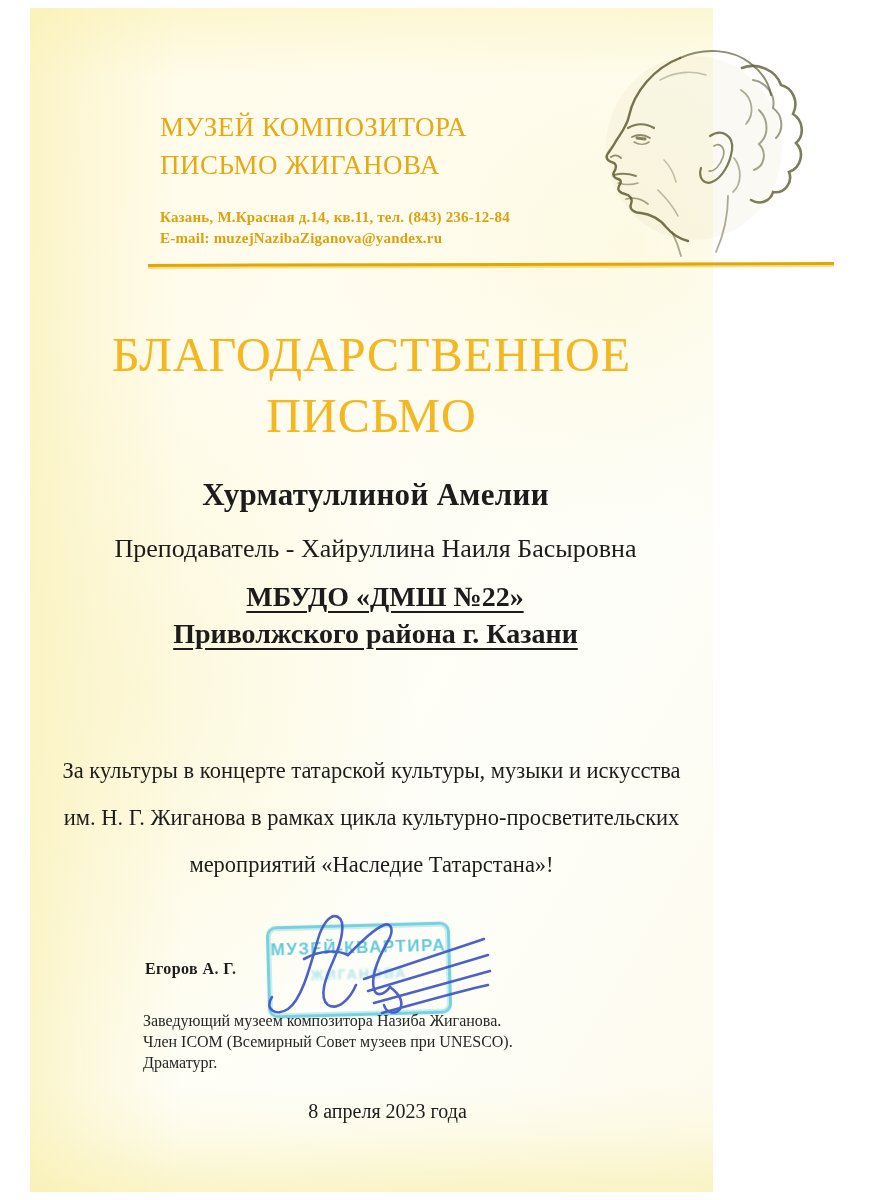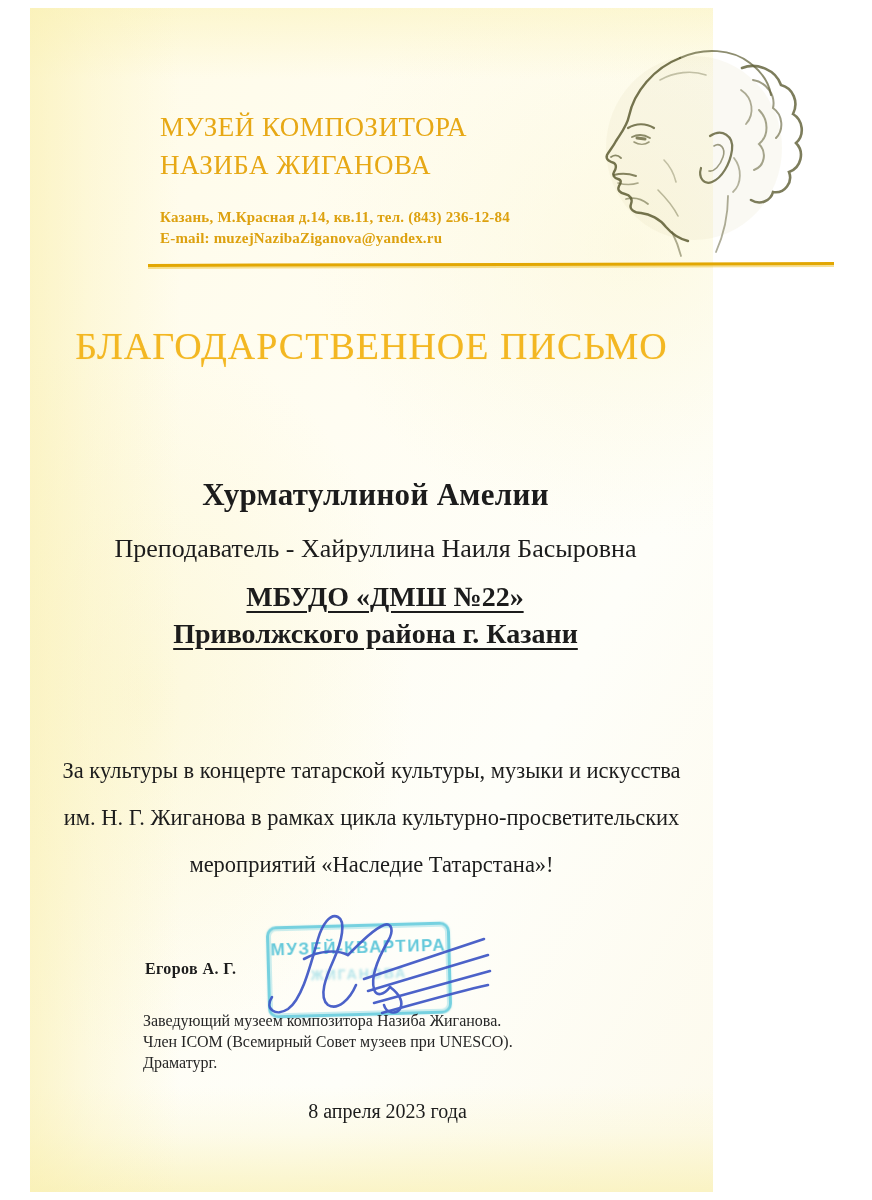--- a/index.html
+++ b/index.html
@@ -20,22 +20,22 @@
   }
   .abs{position:absolute;}
 
   
   .museum-name{font-size:27px;line-height:38px;letter-spacing:.5px;font-weight:400;}
   .hdr-contact{margin-top:23px;font-size:15px;line-height:21px;font-weight:700;letter-spacing:.2px;}
   .rule{height:3px;transform:rotate(-.15deg);}
 
   
   .big-title{
-    left:0;right:0;top:308px;text-align:center;
-    font-size:38px;line-height:61px;letter-spacing:1px;font-weight:400;
+    left:0;right:0;top:316px;text-align:center;
+    font-size:48px;line-height:61px;letter-spacing:1px;font-weight:400;
     text-shadow:0 0 1px rgba(243,183,34,.35);
   }
   .big-title .inner{display:inline-block;max-width:660px;}
 
   .center-line{left:8px;right:0;text-align:center;}
   .recipient-name{top:469px;font-size:31px;font-weight:700;letter-spacing:.3px;}
   .teacher-line{top:526px;font-size:26px;}
   .school-line{font-size:28px;font-weight:700;text-decoration:underline;text-decoration-thickness:2px;text-underline-offset:5px;}
   .school1{top:573px;}
   .school2{top:610px;}
@@ -58,21 +58,21 @@
   .credentials{left:113px;top:1002px;font-size:16px;line-height:21px;color:#262626;}
   .date-line{left:0;right:0;top:1092px;text-align:center;font-size:20px;margin-left:32px;}
 </style>
 </head>
 <body>
 
 <div class="paper">
 
   <div class="abs" style="left:130px;top:100px;">
     <div class="museum-name" style="color:#e7a815;">МУЗЕЙ КОМПОЗИТОРА</div>
-    <div class="museum-name" style="color:#e7a815;">НАЗИБА ЖИГАНОВА</div>
+    <div class="museum-name" style="color:#e7a815;">ПИСЬМО ЖИГАНОВА</div>
     <div class="hdr-contact" style="color:#dda10f;">
       <div>Казань, М.Красная д.14, кв.11, тел. (843) 236-12-84</div>
       <div>E-mail: muzejNazibaZiganova@yandex.ru</div>
     </div>
   </div>
 
   <svg class="abs" style="left:546px;top:30px;" width="276" height="232" viewBox="0 0 276 232">
     <ellipse cx="118" cy="110" rx="88" ry="92" fill="#dcd6a8" opacity="0.14"></ellipse>
     <g fill="none" stroke="#5d5c33" stroke-linecap="round">
 

